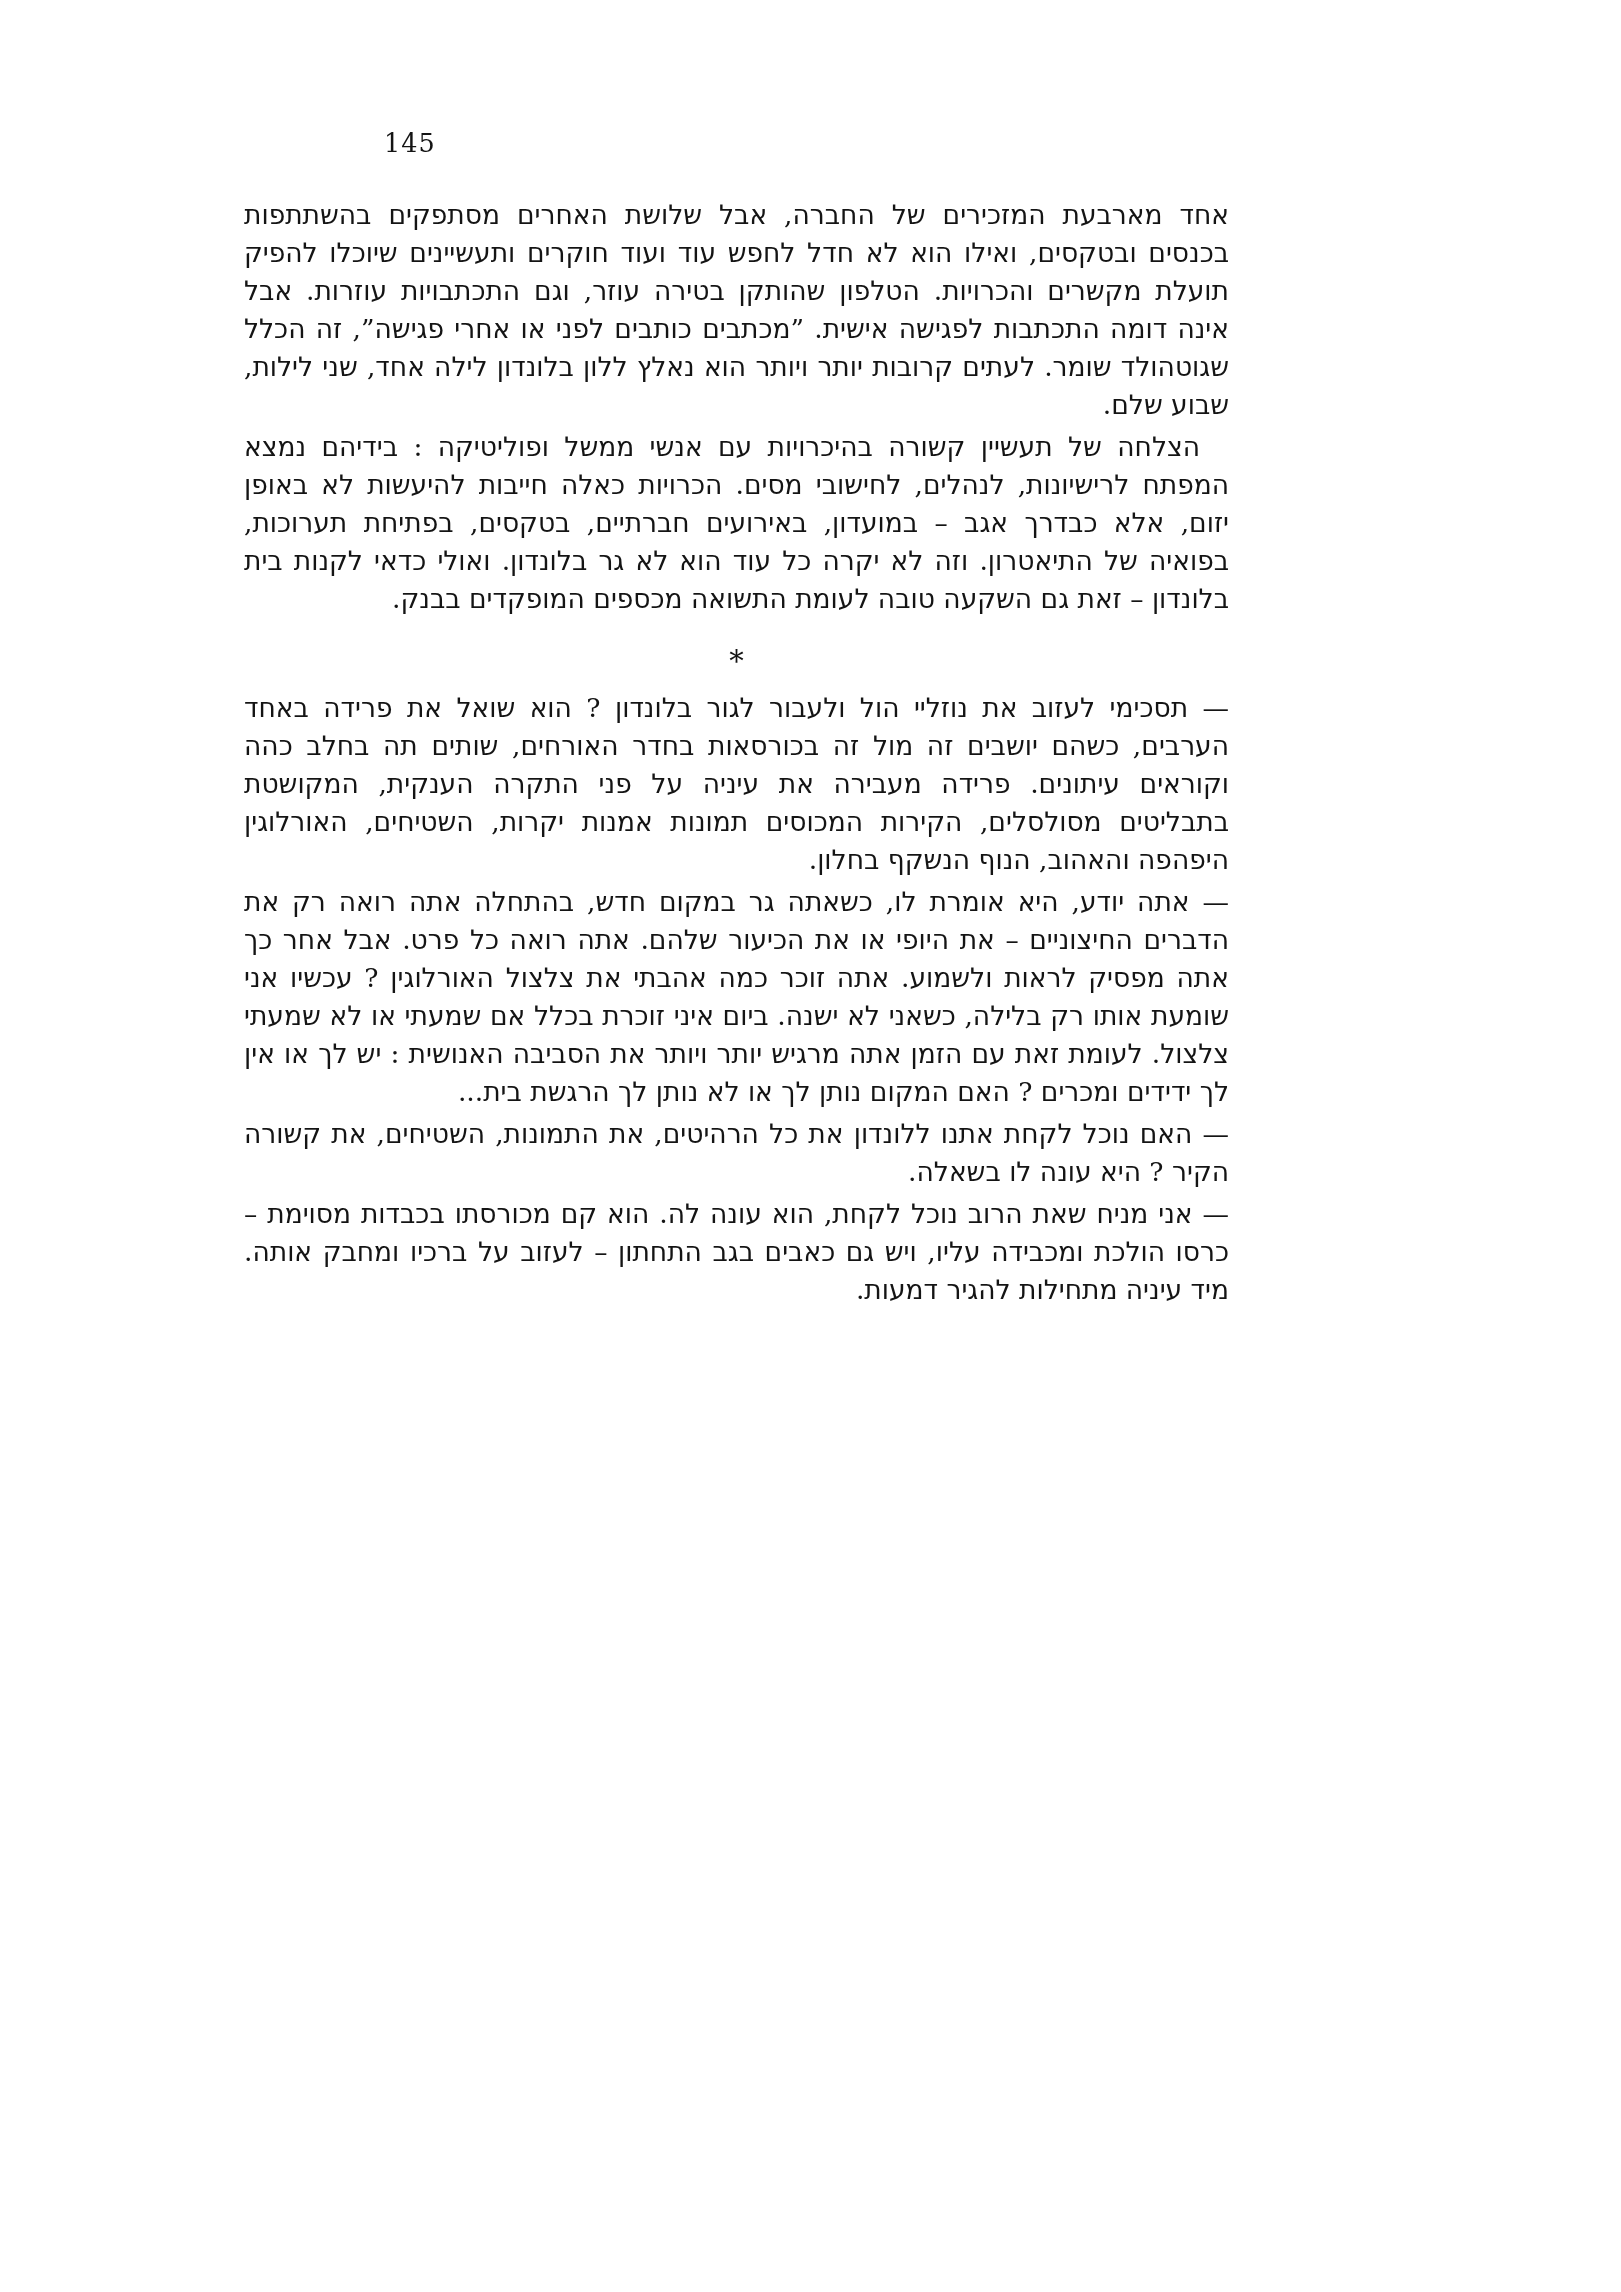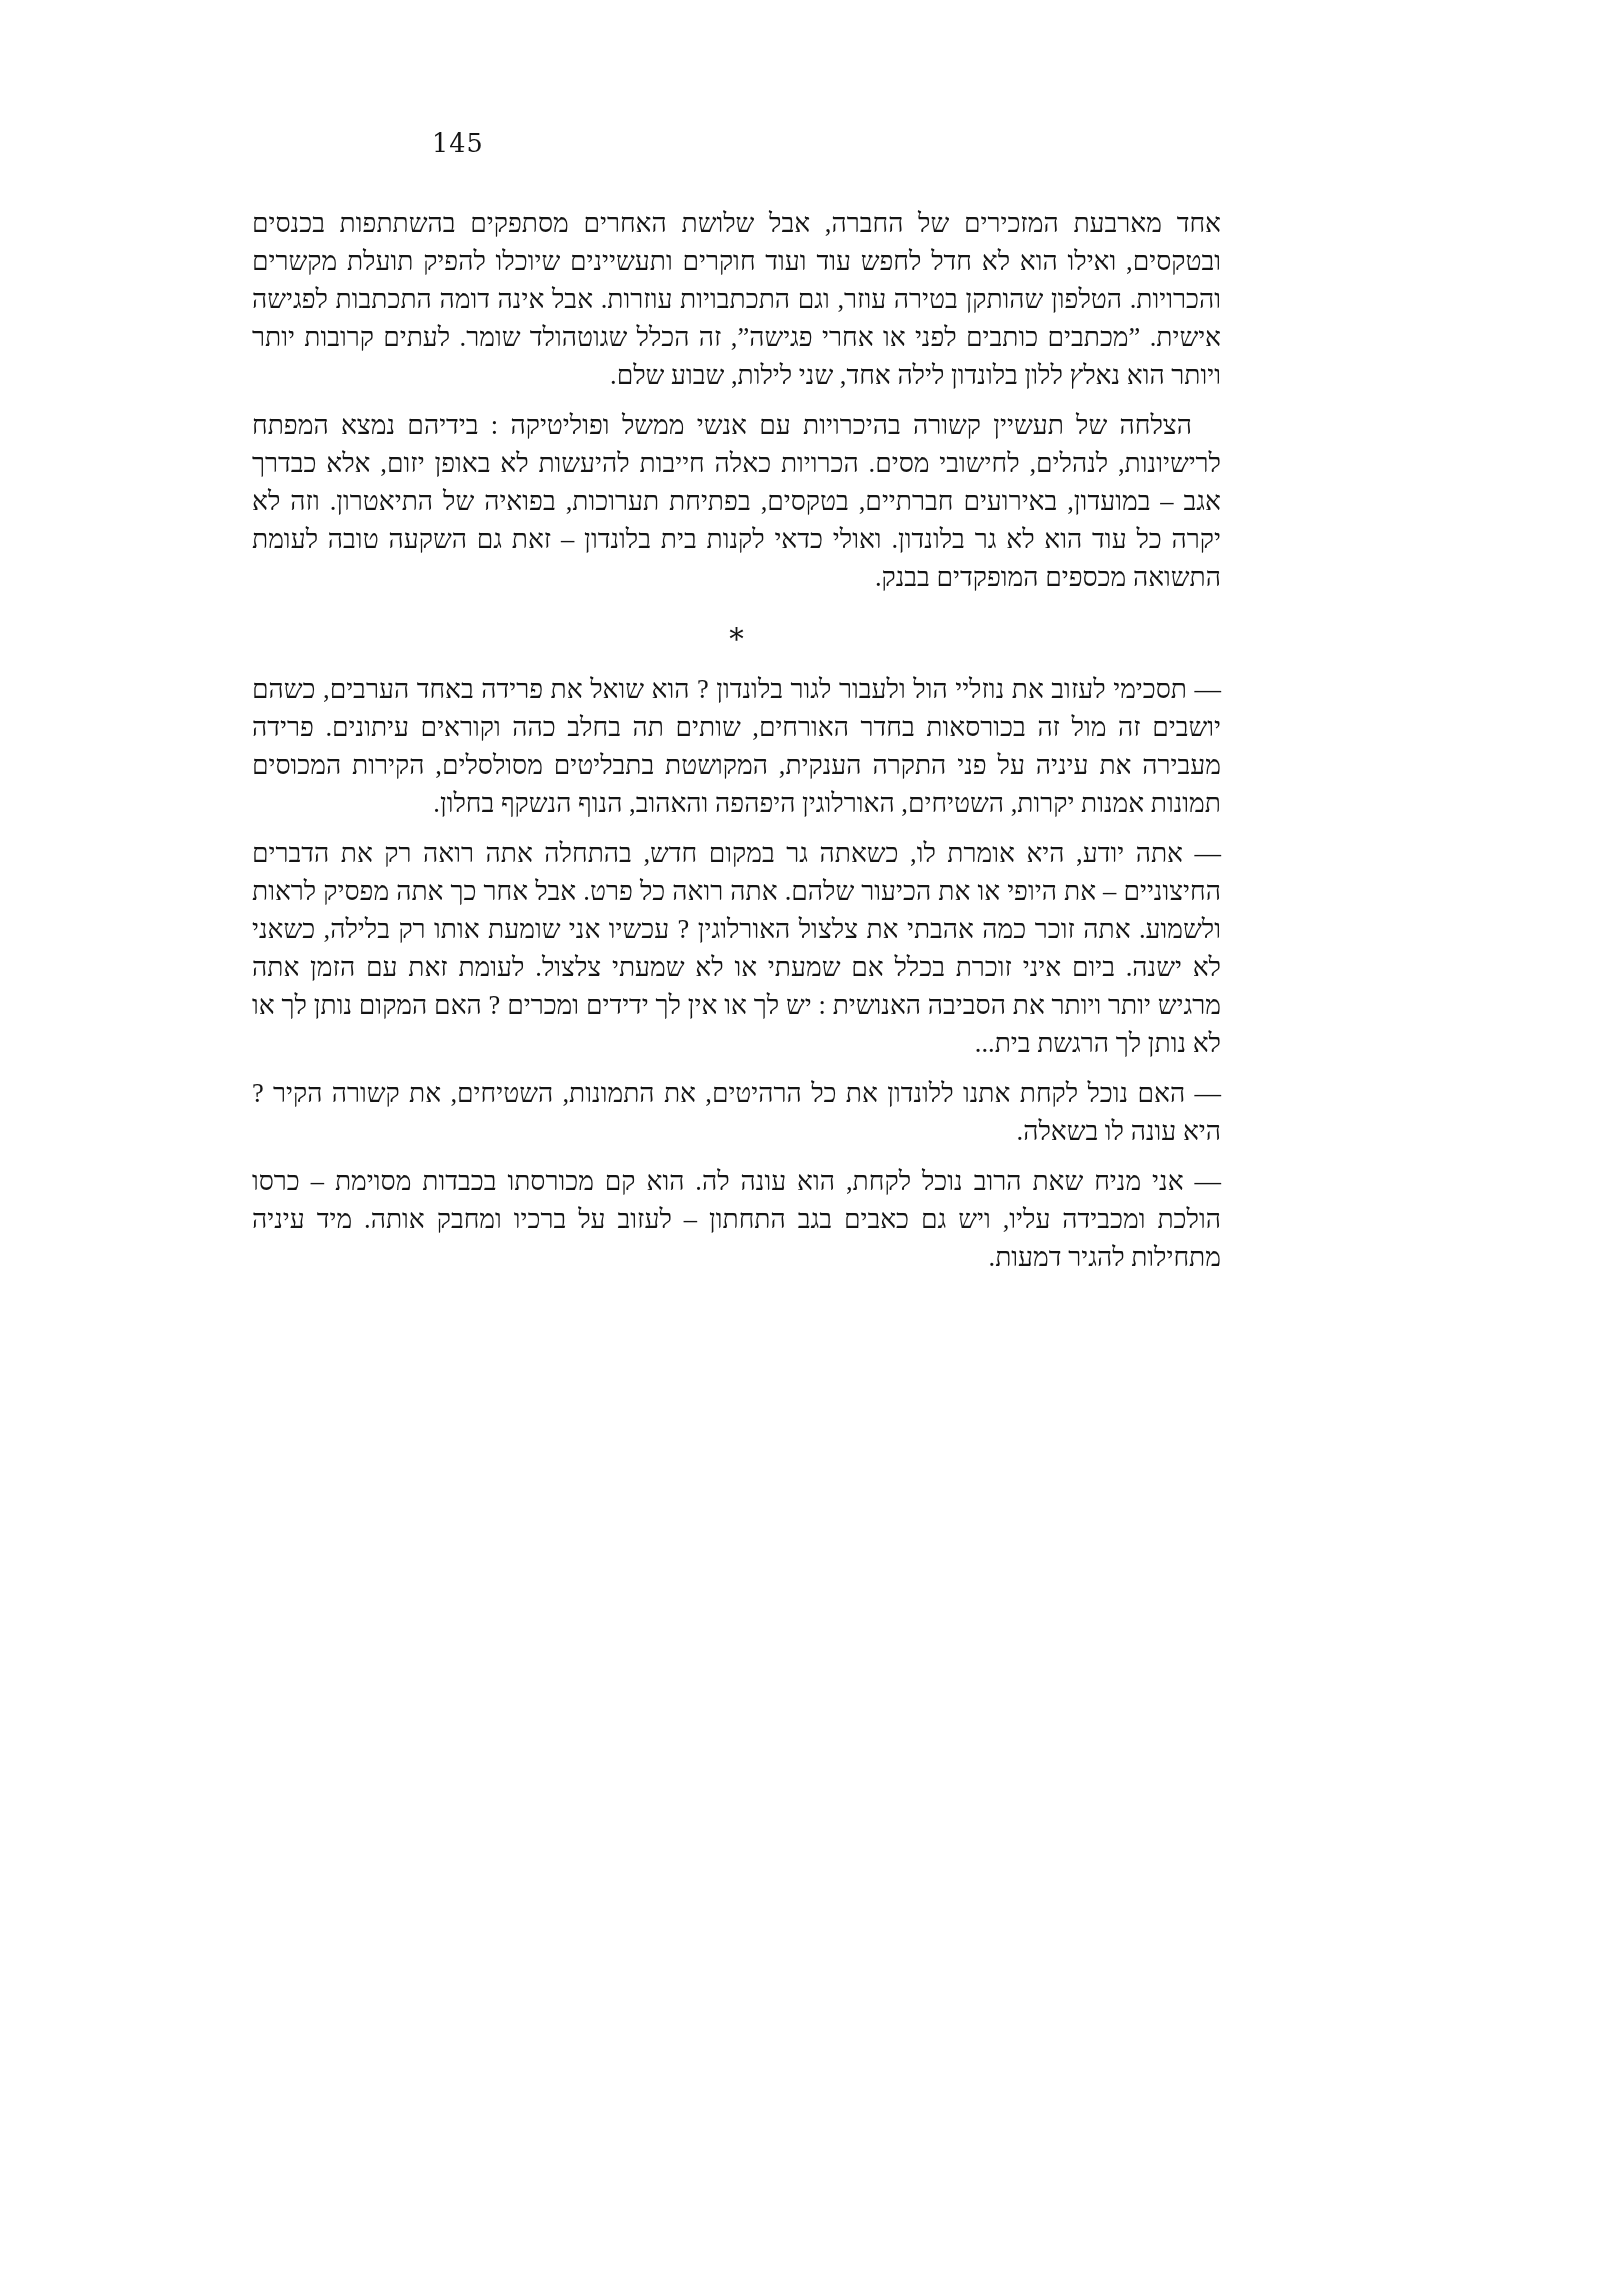--- a/index.html
+++ b/index.html
@@ -16,37 +16,35 @@
     font-family: "DejaVu Serif", "DejaVu Sans", serif;
     overflow: hidden;
   }
   .page-number {
     position: absolute;
     top: 128px;
     left: 384px;
     font-size: 25.5px;
     letter-spacing: 1px;
     direction: ltr;
-    margin-left: 48px;
   }
   .text-block {
     position: absolute;
     top: 192px;
     right: 388px;
     width: 993px;
     direction: rtl;
     unicode-bidi: embed;
     text-align: justify;
     font-size: 26.5px;
     line-height: 38px;
   }
   .para {
-    margin: 12px;
+    margin: 4px;
     padding: 0;
-    font-family: Liberation Serif, serif;
   }
   .para.indent {
     text-indent: 29px;
   }
   .separator {
     text-align: center;
     font-size: 29px;
     line-height: 38px;
     margin: 23.5px 0 9.8px 0;
   }

